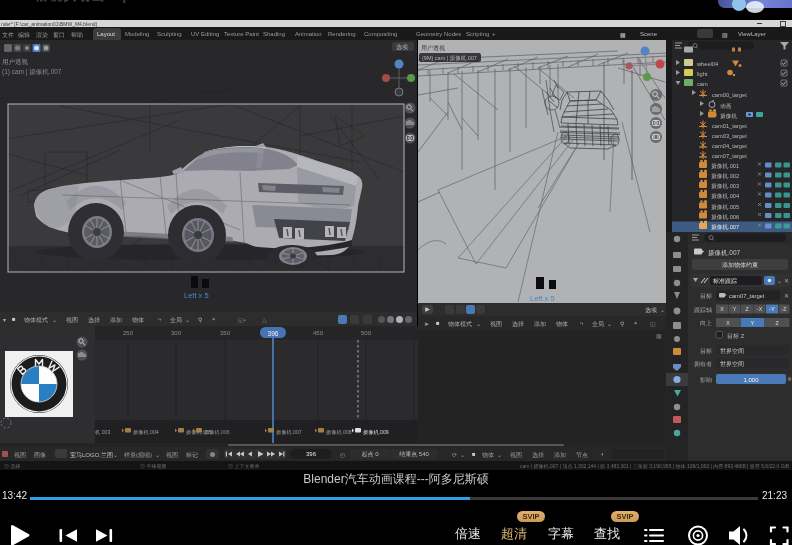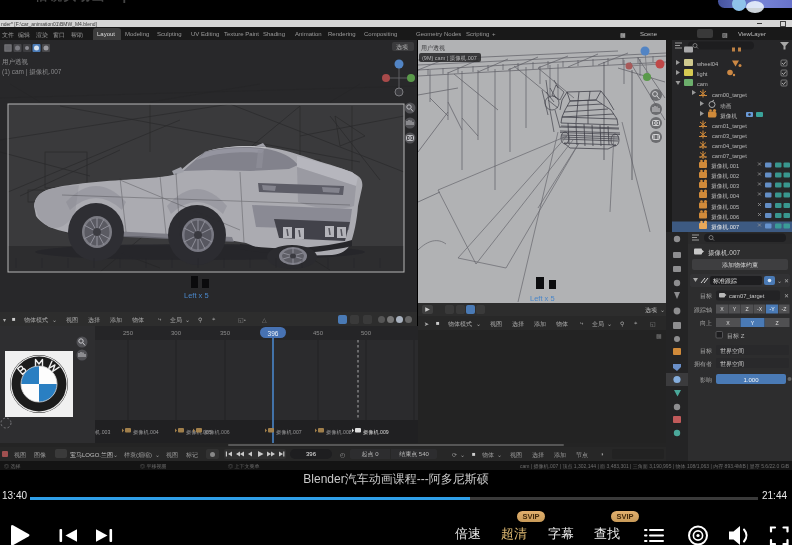--- a/index.html
+++ b/index.html
@@ -706,22 +706,22 @@
   <rect x="50" y="126" width="73" height="10" rx="2" fill="#29292b"></rect>
   <text x="54" y="133.5" font-size="6" fill="#c8c8c8">世界空间</text>
   <text x="46" y="149.5" font-size="6" fill="#a8a8a8" text-anchor="end">影响</text>
   <rect x="50" y="142" width="70" height="10" rx="2" fill="#4a7ab5"></rect>
   <text x="85" y="149.5" font-size="6" fill="#f0f4f8" text-anchor="middle">1.000</text>
   <circle cx="123.5" cy="147" r="2" fill="#666"></circle>
 </svg></div>
 
 <div class="a" style="left:0;top:470px;width:792px;height:75px;background:#000;"></div>
 <div class="t" style="left:0;top:471px;width:792px;text-align:center;font-size:12px;color:#c9c9c9;">Blender汽车动画课程---阿多尼斯硕</div>
-<div class="t" style="left:2px;top:490px;font-size:10px;color:#e8e8e8;">13:40</div>
-<div class="t" style="left:762px;top:490px;font-size:10px;color:#e8e8e8;">21:44</div>
+<div class="t" style="left:2px;top:490px;font-size:10px;color:#e8e8e8;">13:42</div>
+<div class="t" style="left:762px;top:490px;font-size:10px;color:#e8e8e8;">21:23</div>
 <div class="a" style="left:30px;top:497px;width:728px;height:2.5px;background:#3a3a3a;">
   <div class="a" style="left:0;top:0;width:440px;height:2.5px;background:#2f9fe8;"></div>
 </div>
 <div id="controls" class="a" style="left:0;top:510px;width:792px;height:35px;">
 <svg width="792" height="35" viewBox="0 0 792 35">
   <path d="M11,16.5 Q11,14.2 13,15.3 L28.5,24 Q30.5,25.2 28.5,26.4 L13,35.2 Q11,36.3 11,34 Z" fill="#fff"></path>
   <rect x="59.5" y="19" width="2.6" height="13" rx="1" fill="#fff"></rect>
   <path d="M77,19.3 L77,31.7 L65.5,25.5 Z" fill="#fff"></path>
   <path d="M96,19.3 L107.5,25.5 L96,31.7 Z" fill="#fff"></path>
   <rect x="109.5" y="19" width="2.6" height="13" rx="1" fill="#fff"></rect>

